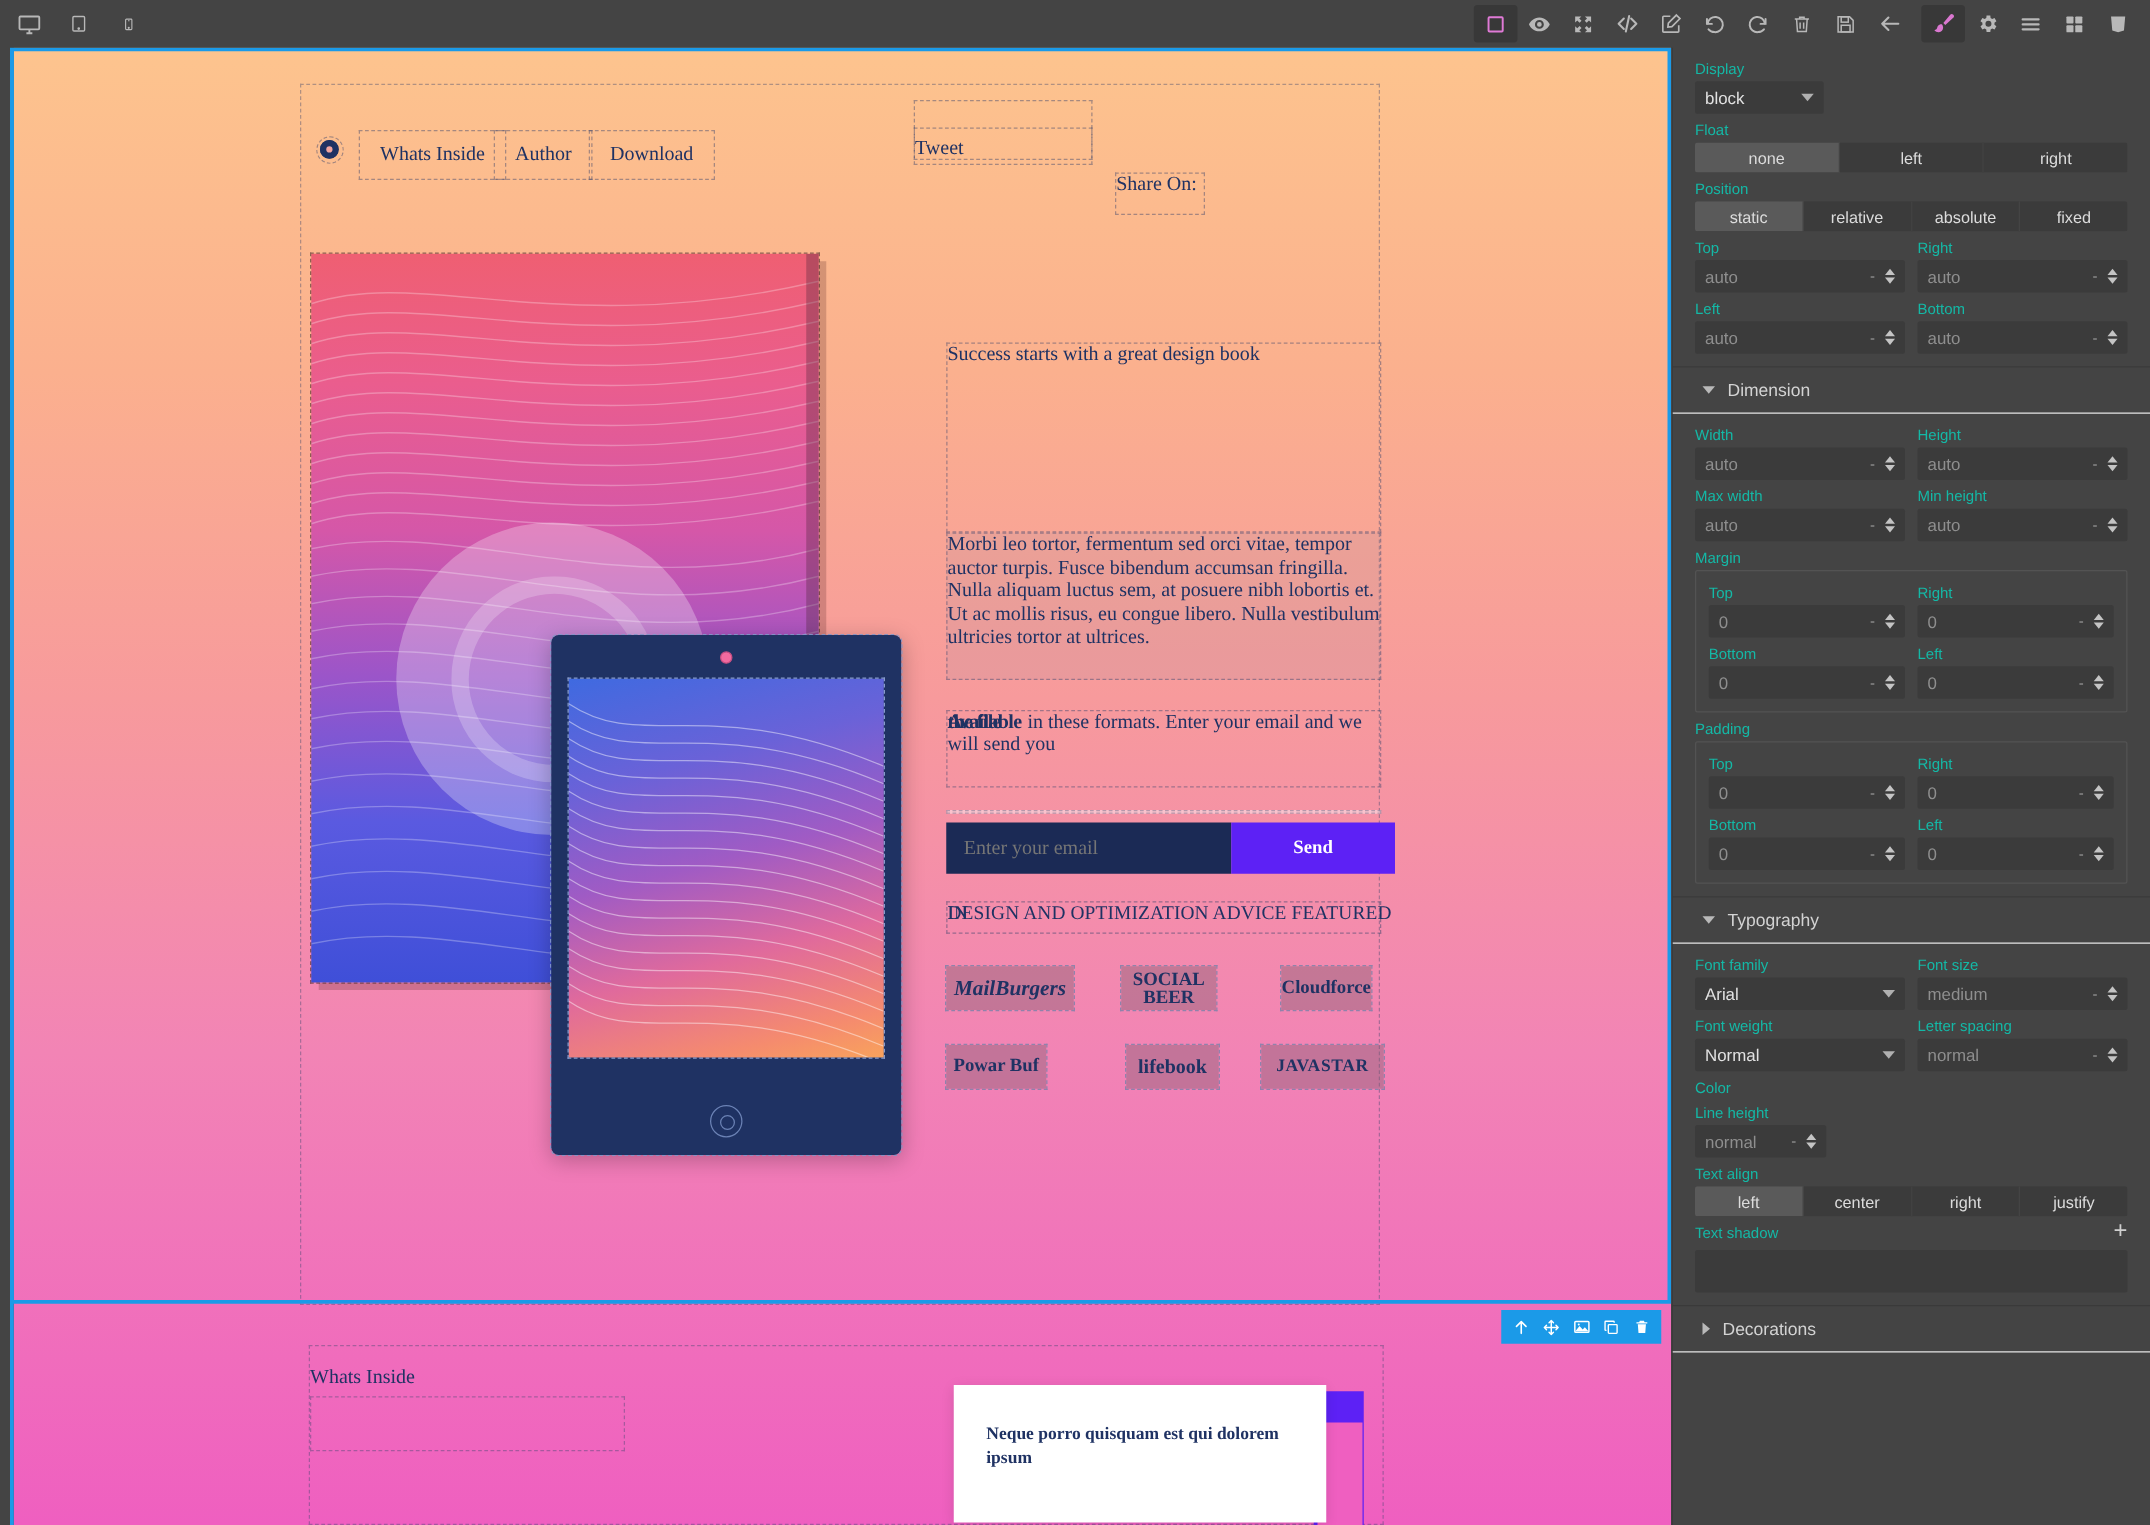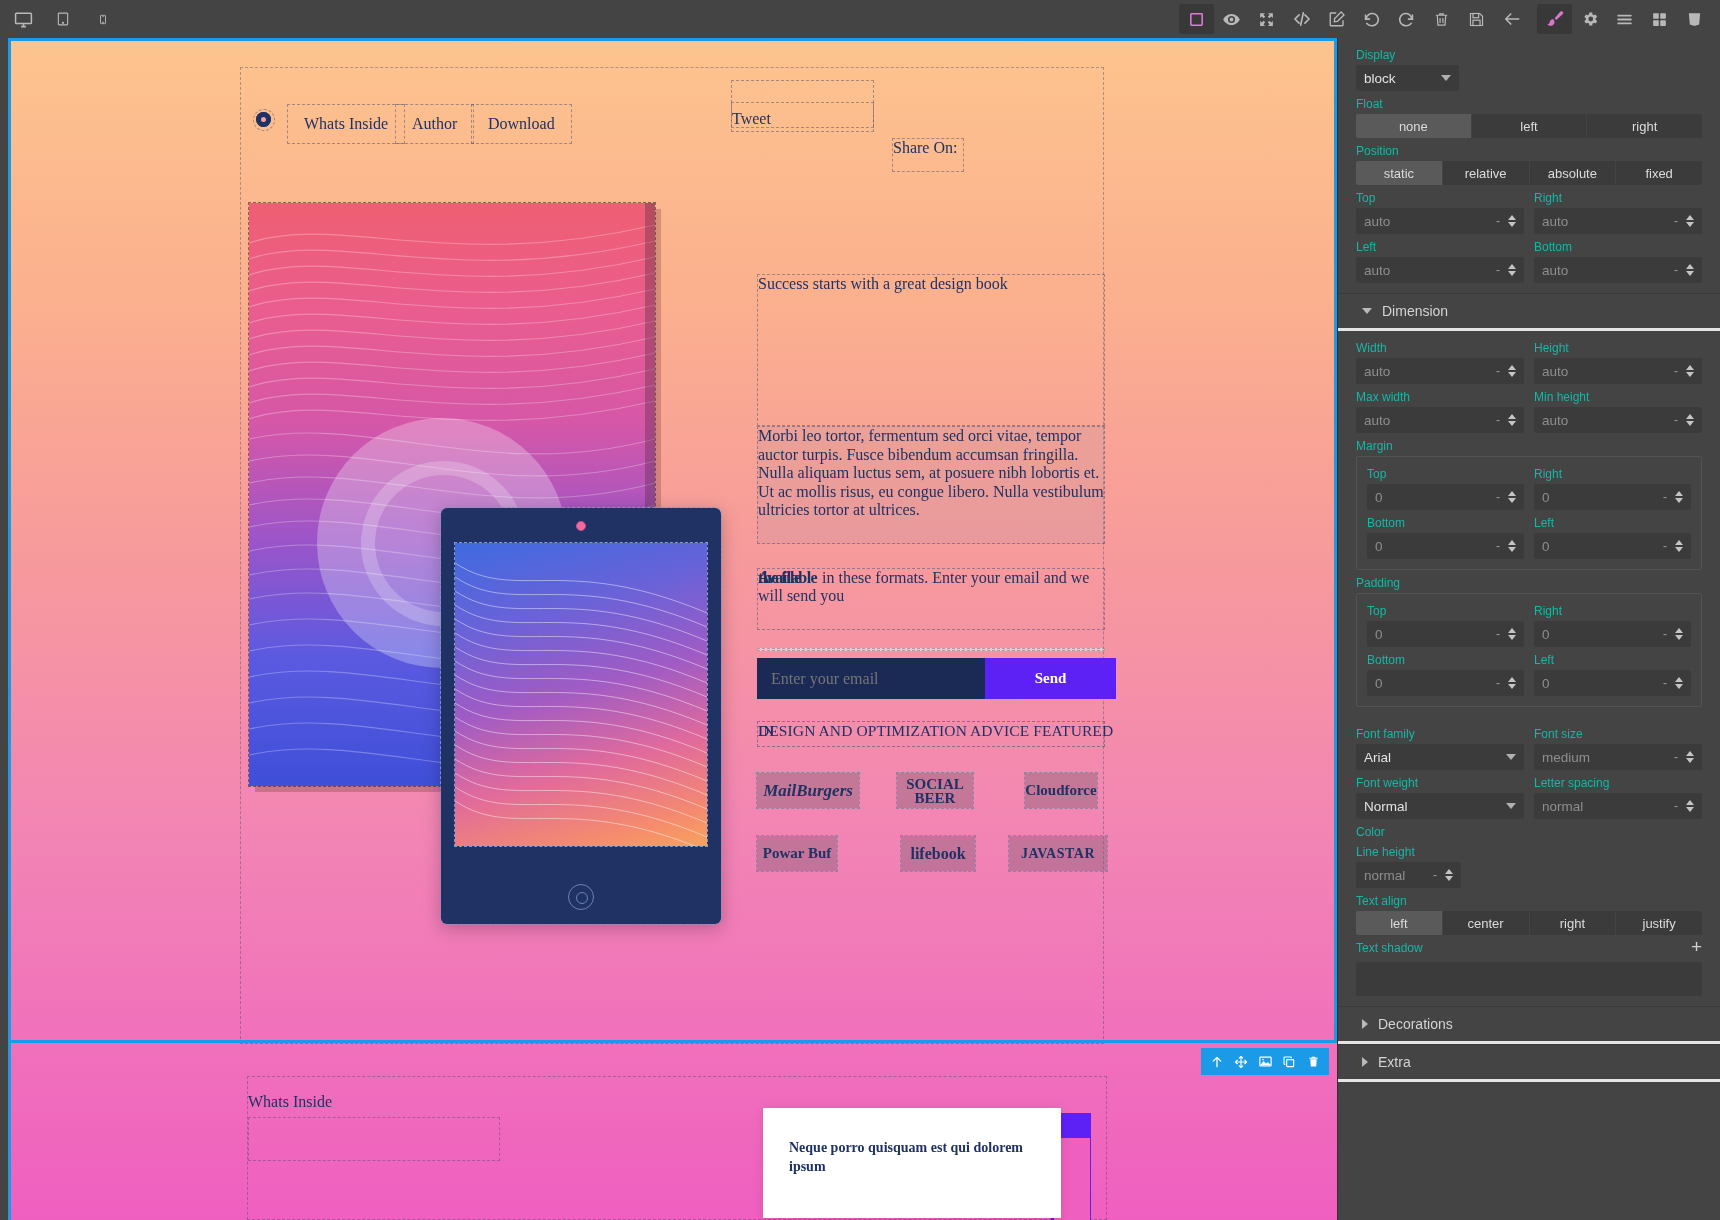--- a/index.html
+++ b/index.html
@@ -202,21 +202,21 @@
 
   
   .right-panel {
     width:383px; flex:0 0 383px; background:#444; overflow:hidden;
     border-left:1px solid #333;
     display:flex; flex-direction:column;
   }
   .sec-body { padding:4px 18px 10px 18px; }
   .sec-head {
     height:38px; display:flex; align-items:center; gap:10px; padding-left:24px;
-    border-top:1px solid #3a3a3a; border-bottom:3px solid #e5e5e5;
+    border-top:1px solid #3a3a3a; border-bottom:1px solid #e5e5e5;
     color:#d3d3d3; font-size:14px; cursor:pointer;
   }
   .caret-d { width:0;height:0;border-left:5px solid transparent;border-right:5px solid transparent;border-top:6px solid #b9b9b9; }
   .caret-r { width:0;height:0;border-top:5px solid transparent;border-bottom:5px solid transparent;border-left:6px solid #b9b9b9; }
 
   .lbl { color:#14b8a6; font-size:12px; margin:6px 0 3px 0; display:block; }
   .row2 { display:flex; gap:10px; }
   .col { flex:1 1 0; min-width:0; }
 
   .fld {
@@ -784,20 +784,24 @@
                 <span class="arrows">
                     <i class="ar-u"></i>
                     <i class="ar-d"></i>
                   </span>
               </div>
             </div>
           </div>
         </div>
       </div>
 
+      <div class="sec-head">
+        <span class="caret-d"></span>
+        <span>Typography</span>
+      </div>
       <div class="sec-body">
         <div class="row2">
           <div class="col">
             <span class="lbl">Font family</span>
             <div class="fld">
               <span>Arial</span>
               <span class="sel-caret"></span>
             </div>
           </div>
           <div class="col">
@@ -858,20 +862,16 @@
           <span class="shadow-add">+</span>
         </div>
         <div class="shadow-box"></div>
       </div>
 
       <div class="sec-head">
         <span class="caret-r"></span>
         <span>Decorations</span>
       </div>
 
-      <div class="sec-head">
-        <span class="caret-r"></span>
-        <span>Extra</span>
-      </div>
 
     </div>
   </div>
 </div>
 
 </body></html>

